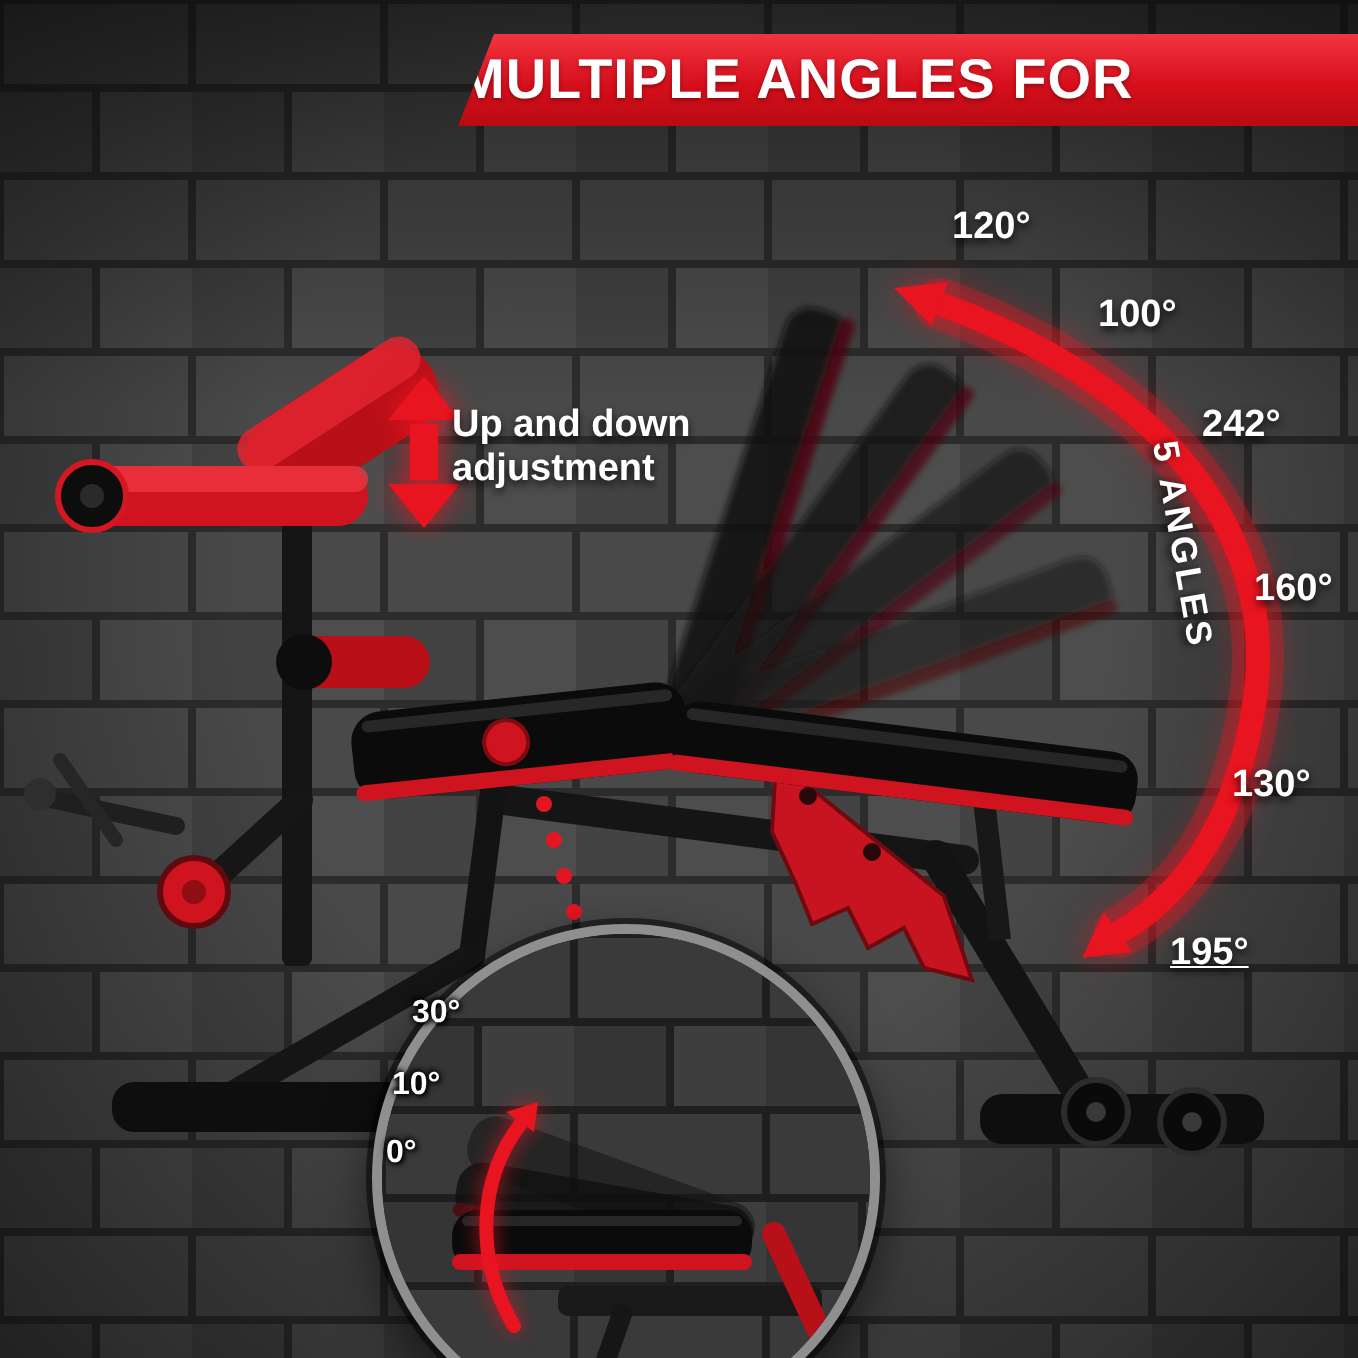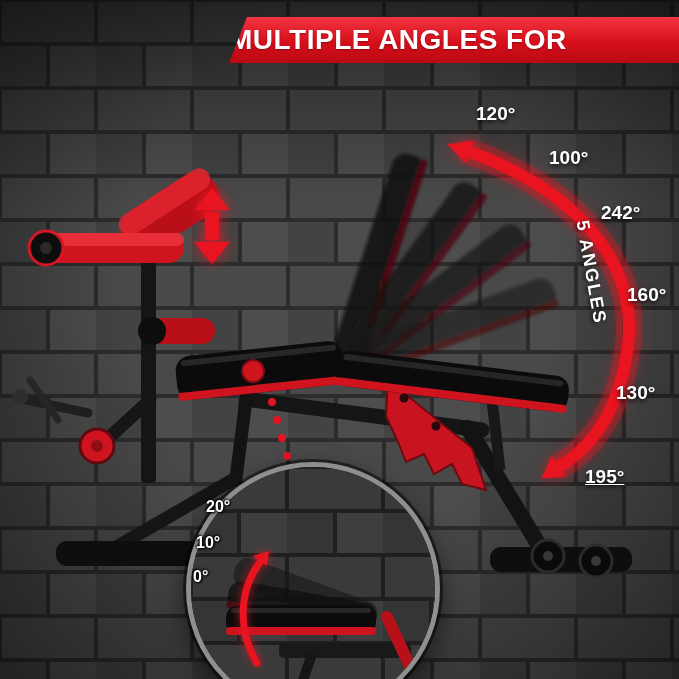--- a/index.html
+++ b/index.html
@@ -180,20 +180,22 @@
   <div class="banner banner-top">
     <span>MULTIPLE ANGLES FOR</span>
   </div>
 
   <svg class="updown" width="40" height="76" viewBox="0 0 40 76">
     <polygon points="20,0 2,22 38,22" fill="#e8141f"></polygon>
     <rect x="13" y="24" width="14" height="28" fill="#e8141f"></rect>
     <polygon points="20,76 2,54 38,54" fill="#e8141f"></polygon>
   </svg>
   <div class="adjust-label">
+    <div>Up and down</div>
+    <div>adjustment</div>
   </div>
 
   <div class="arc-label">5 ANGLES</div>
 
   <div class="angle-label" style="left:476px;top:103px;text-align:right;">120°</div>
   <div class="angle-label" style="left:549px;top:147px;">100°</div>
   <div class="angle-label" style="left:601px;top:202px;">242°</div>
   <div class="angle-label" style="left:627px;top:284px;">160°</div>
   <div class="angle-label" style="left:616px;top:382px;">130°</div>
   <div class="angle-label" style="left:585px;top:466px;text-decoration:underline;">195°</div>
@@ -232,17 +234,17 @@
         </g>
       </g>
 
       <g style="filter:drop-shadow(0 0 5px rgba(235,20,35,.7));">
         <path d="M66 196 C 46 162 48 122 70 94" fill="none" stroke="#e8141f" stroke-width="7" stroke-linecap="round"></path>
         <polygon points="78,84 76,99 62,89" fill="#e8141f"></polygon>
       </g>
     </svg>
   </div>
 
-  <div class="inset-label" style="left:206px;top:498px;">20°</div>
+  <div class="inset-label" style="left:206px;top:498px;">30°</div>
   <div class="inset-label" style="left:196px;top:534px;text-align:center;">10°</div>
   <div class="inset-label" style="left:193px;top:568px;">0°</div>
 
 </div>
 
 </body></html>

